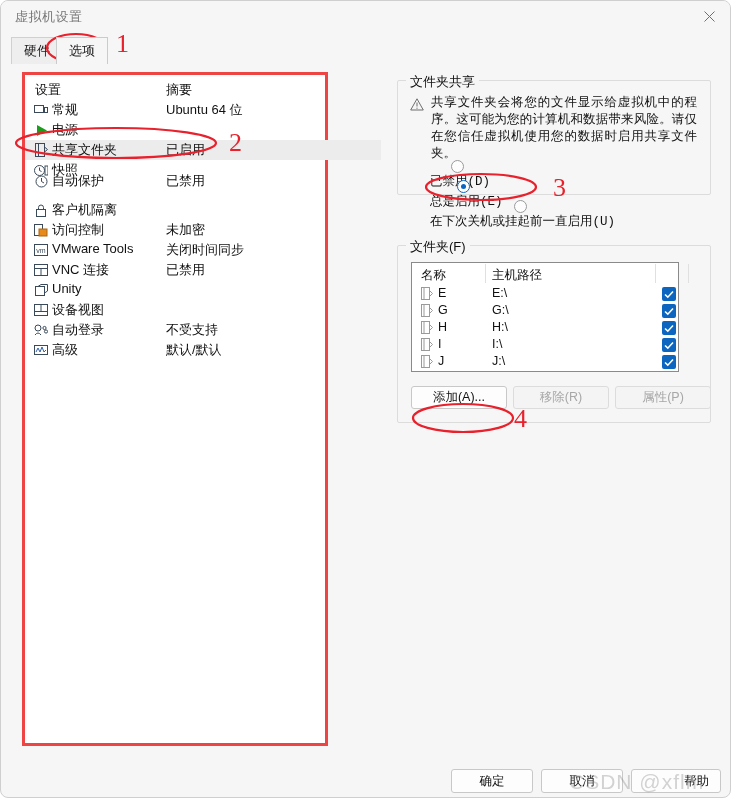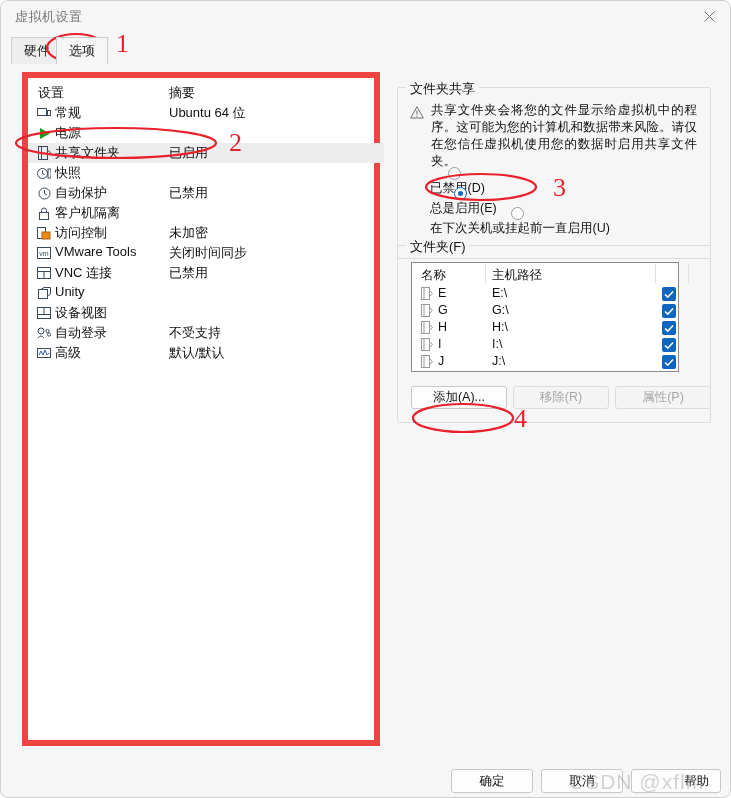--- a/index.html
+++ b/index.html
@@ -62,23 +62,23 @@
     border-color: #cbcbcb;
     z-index: 3;
   }
   #tab-hardware { left: 10px; }
   #tab-options  { left: 55px; }
 
   
   #list-panel {
     position: absolute;
     left: 21px; top: 71px;
-    width: 358px; height: 674px;
+    width: 306px; height: 674px;
     background: #ffffff;
-    border: 6px solid #ef4444;
+    border: 3px solid #ef4444;
   }
   .lp-header {
     position: absolute; top: 6px;
     font-size: 13px; color: #111111;
   }
   #hdr-settings { left: 10px; }
   #hdr-summary  { left: 141px; }
 
   .lrow {
     position: absolute;
@@ -115,21 +115,21 @@
   }
   .gb-title {
     position: absolute;
     top: -8px; left: 8px;
     padding: 0 4px;
     background: #f6f6f6;
     font-size: 13px; color: #111111;
     white-space: nowrap;
   }
 
-  #gb-sharing { left: 0; top: 18px; width: 314px; height: 172px; }
+  #gb-sharing { left: 0; top: 11px; width: 314px; height: 115px; font-family: Liberation Mono, monospace; }
   #warn-icon {
     position: absolute; left: 12px; top: 17px;
     width: 14px; height: 14px;
   }
   #warn-text {
     position: absolute; left: 33px; top: 14px;
     width: 266px;
     font-size: 12.5px; color: #111111;
     line-height: 17px;
     text-align: justify;
@@ -324,21 +324,21 @@
         <svg width="14" height="13" viewBox="0 0 14 13">
             <circle cx="5.5" cy="6.5" r="5" fill="none" stroke="#3b4a5a"></circle>
             <path d="M5.5 3.5 L5.5 6.5 L7.5 7.5" fill="none" stroke="#3b4a5a"></path>
             <rect x="11" y="2" width="3" height="9" fill="none" stroke="#3b4a5a"></rect>
           </svg>
       </span>
       <span class="rlabel">快照</span>
       <span class="rsummary"></span>
     </div>
 
-    <div class="lrow" style="top:105px">
+    <div class="lrow" style="top:96px">
       <span class="ricon">
         <svg width="13" height="13" viewBox="0 0 13 13">
             <circle cx="6.5" cy="6.5" r="5.5" fill="none" stroke="#3b4a5a"></circle>
             <path d="M6.5 3 L6.5 6.5 L9 8" fill="none" stroke="#3b4a5a"></path>
           </svg>
       </span>
       <span class="rlabel">自动保护</span>
       <span class="rsummary">已禁用</span>
     </div>
 

